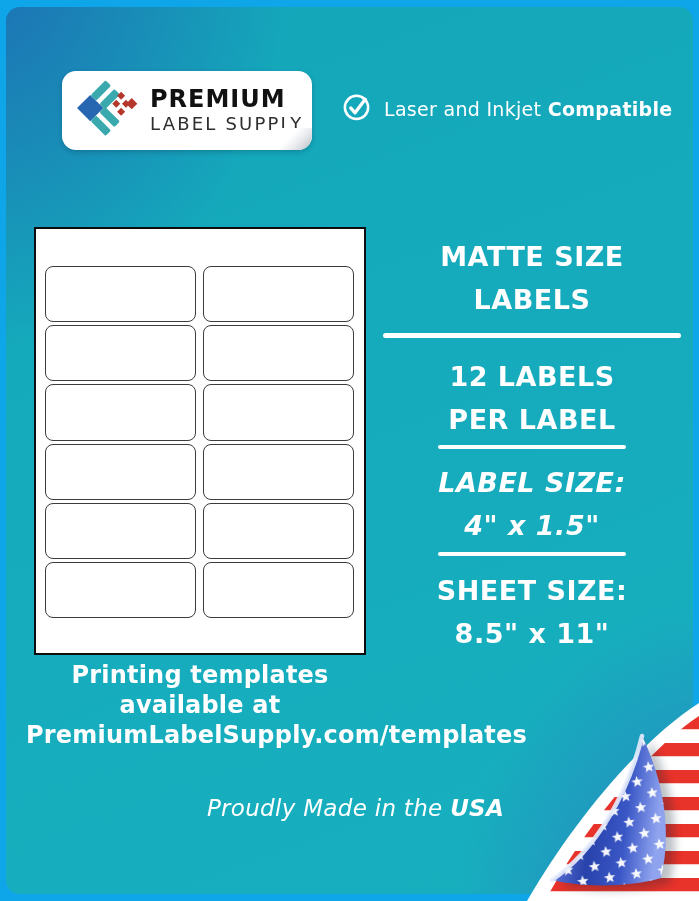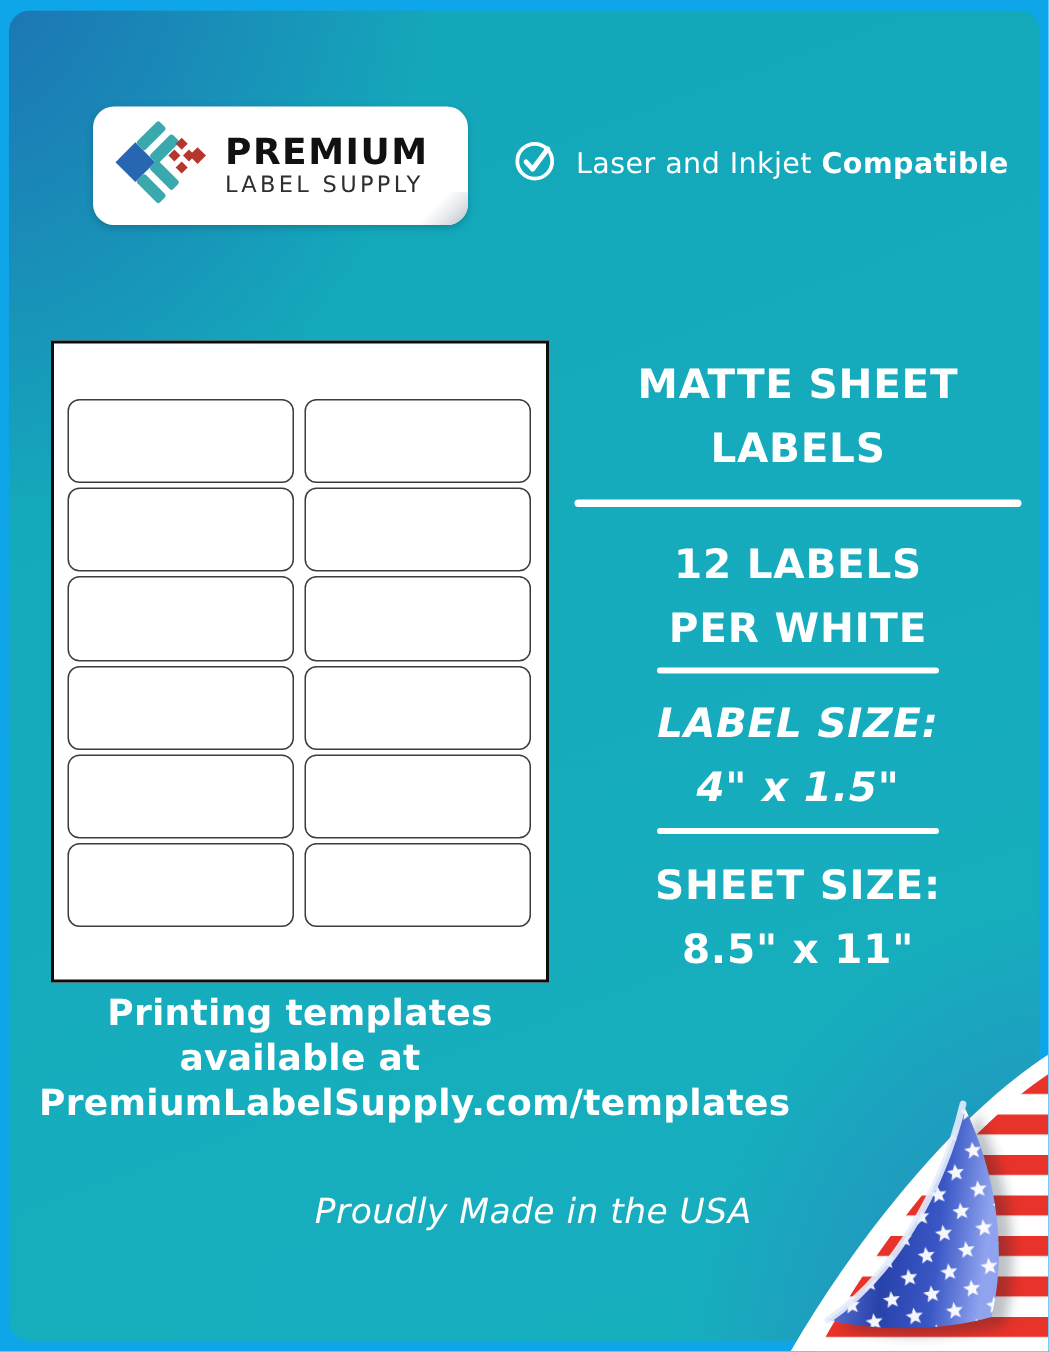--- a/index.html
+++ b/index.html
@@ -20,21 +20,21 @@
     border-radius:14px; display:flex; align-items:center; gap:11px; padding-left:13px;
     box-sizing:border-box; box-shadow:0 2px 5px rgba(0,40,60,.25);
   }
   .card-curl{
     position:absolute; right:0; bottom:0; width:34px; height:22px;
     border-radius:0 0 14px 4px;
     background:linear-gradient(315deg, #b9bfc6 0%, #e9ebee 38%, #ffffff 62%);
   }
   .logo-text{display:flex; flex-direction:column; line-height:1.05;}
   .logo-line1{font-size:24px; font-weight:700; color:#111; letter-spacing:1px;}
-  .logo-line2{font-size:15px; font-weight:400; color:#2e2e2e; letter-spacing:2.2px; margin-top:2px;}
+  .logo-line2{font-size:18px; font-weight:400; color:#2e2e2e; letter-spacing:2.2px; margin-top:2px;}
   
   .compat{position:absolute; left:335px; top:84px; display:flex; align-items:center; gap:12px; color:#fff;}
   .compat-text{font-size:19px; letter-spacing:.3px;}
   .compat-text b{font-weight:700;}
   
   .sheet{
     position:absolute; left:28px; top:220px; width:332px; height:428px; box-sizing:border-box;
     background:#fff; border:2.5px solid #0d0d0d;
   }
   .labels{
@@ -47,21 +47,21 @@
   .spec{font-size:27px; font-weight:700; line-height:43px; letter-spacing:.5px;}
   .rule{background:#fff; border-radius:3px;}
   .rule.full{width:298px; height:5px; margin:12px auto 0;}
   .rule.short{width:188px; height:4px; margin:4px auto 0;}
   .mt17{margin-top:17px;} .mt14{margin-top:12px;font-style:italic;} .mt13{margin-top:13px;} .rule.m5{margin-top:5px;}
   
   .note{position:absolute; left:20px; top:653px; width:348px; text-align:center; color:#fff;
         font-size:24px; font-weight:700; line-height:30px; letter-spacing:.2px;}
   .usa{position:absolute; left:0; top:788px; width:699px; text-align:center; color:#fff;
        font-size:23px; font-style:italic; letter-spacing:.3px;}
-  .usa b{font-weight:400;text-align:right;}
+  .usa b{font-weight:700;text-align:right;}
   .flag{position:absolute; right:0; bottom:0; width:176px; height:202px;}
   .stripe-red{fill:var(--flag_red,#e8332a);}
 </style>
 </head>
 <body>
 
 <div class="frame">
   <div class="panel">
 
     <div class="logo-card">
@@ -108,27 +108,27 @@
           <div class="label-cell"></div>
           <div class="label-cell"></div>
           <div class="label-cell"></div>
           <div class="label-cell"></div>
           <div class="label-cell"></div>
         </div>
     </div>
 
     <div class="right-col">
       <div class="spec">
-        <div>MATTE SHEET</div>
+        <div>MATTE SIZE</div>
         <div>LABELS</div>
       </div>
       <div class="rule full"></div>
       <div class="spec mt17">
         <div>12 LABELS</div>
-        <div>PER WHITE</div>
+        <div>PER LABEL</div>
       </div>
       <div class="rule short"></div>
       <div class="spec mt14">
         <div>LABEL SIZE:</div>
         <div>4" x 1.5"</div>
       </div>
       <div class="rule short m5"></div>
       <div class="spec mt13">
         <div>SHEET SIZE:</div>
         <div>8.5" x 11"</div>

